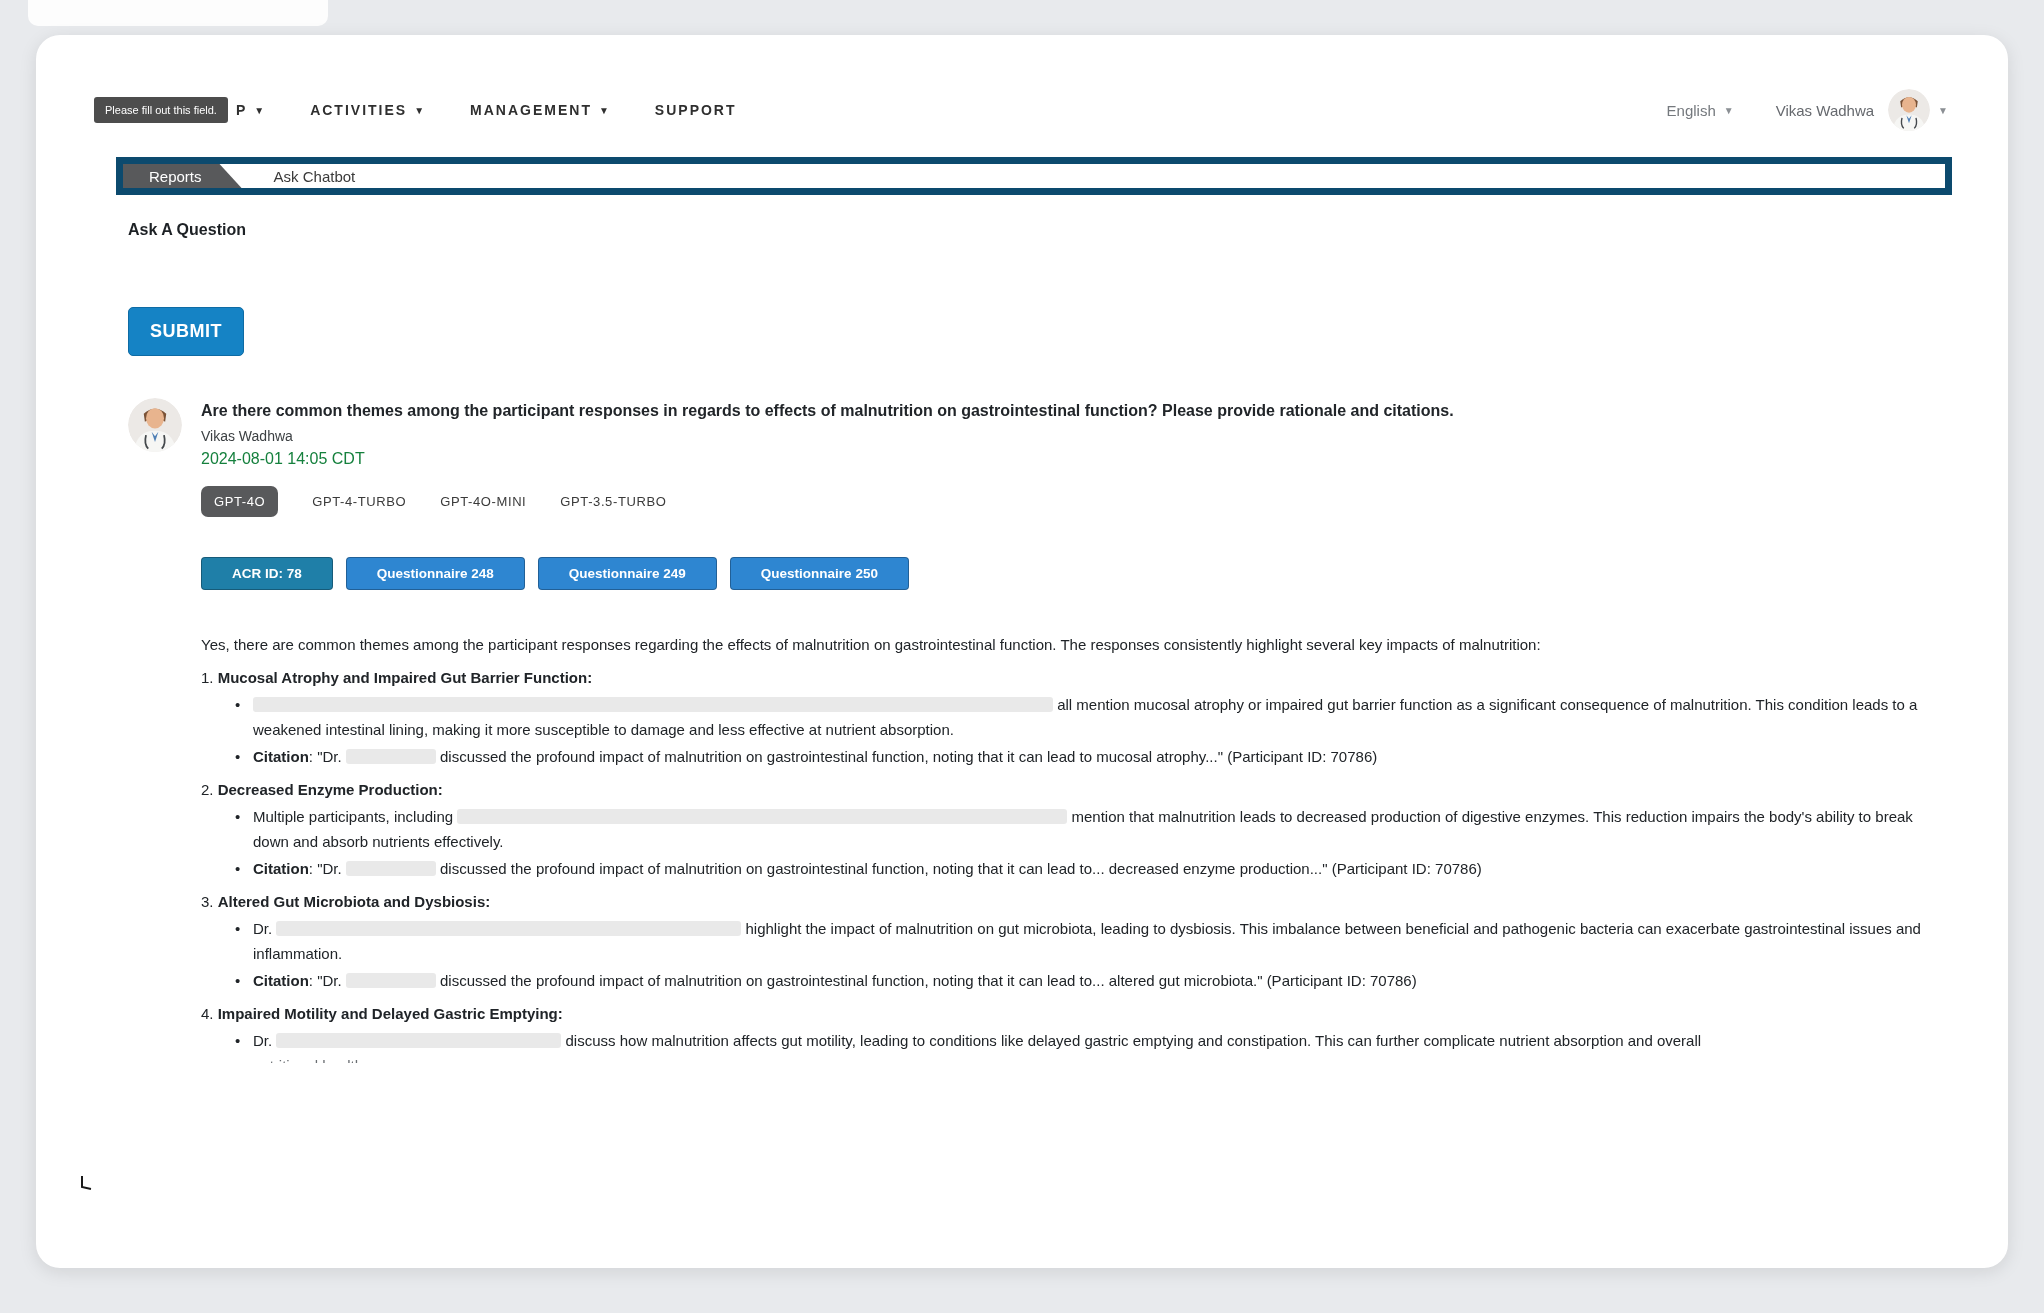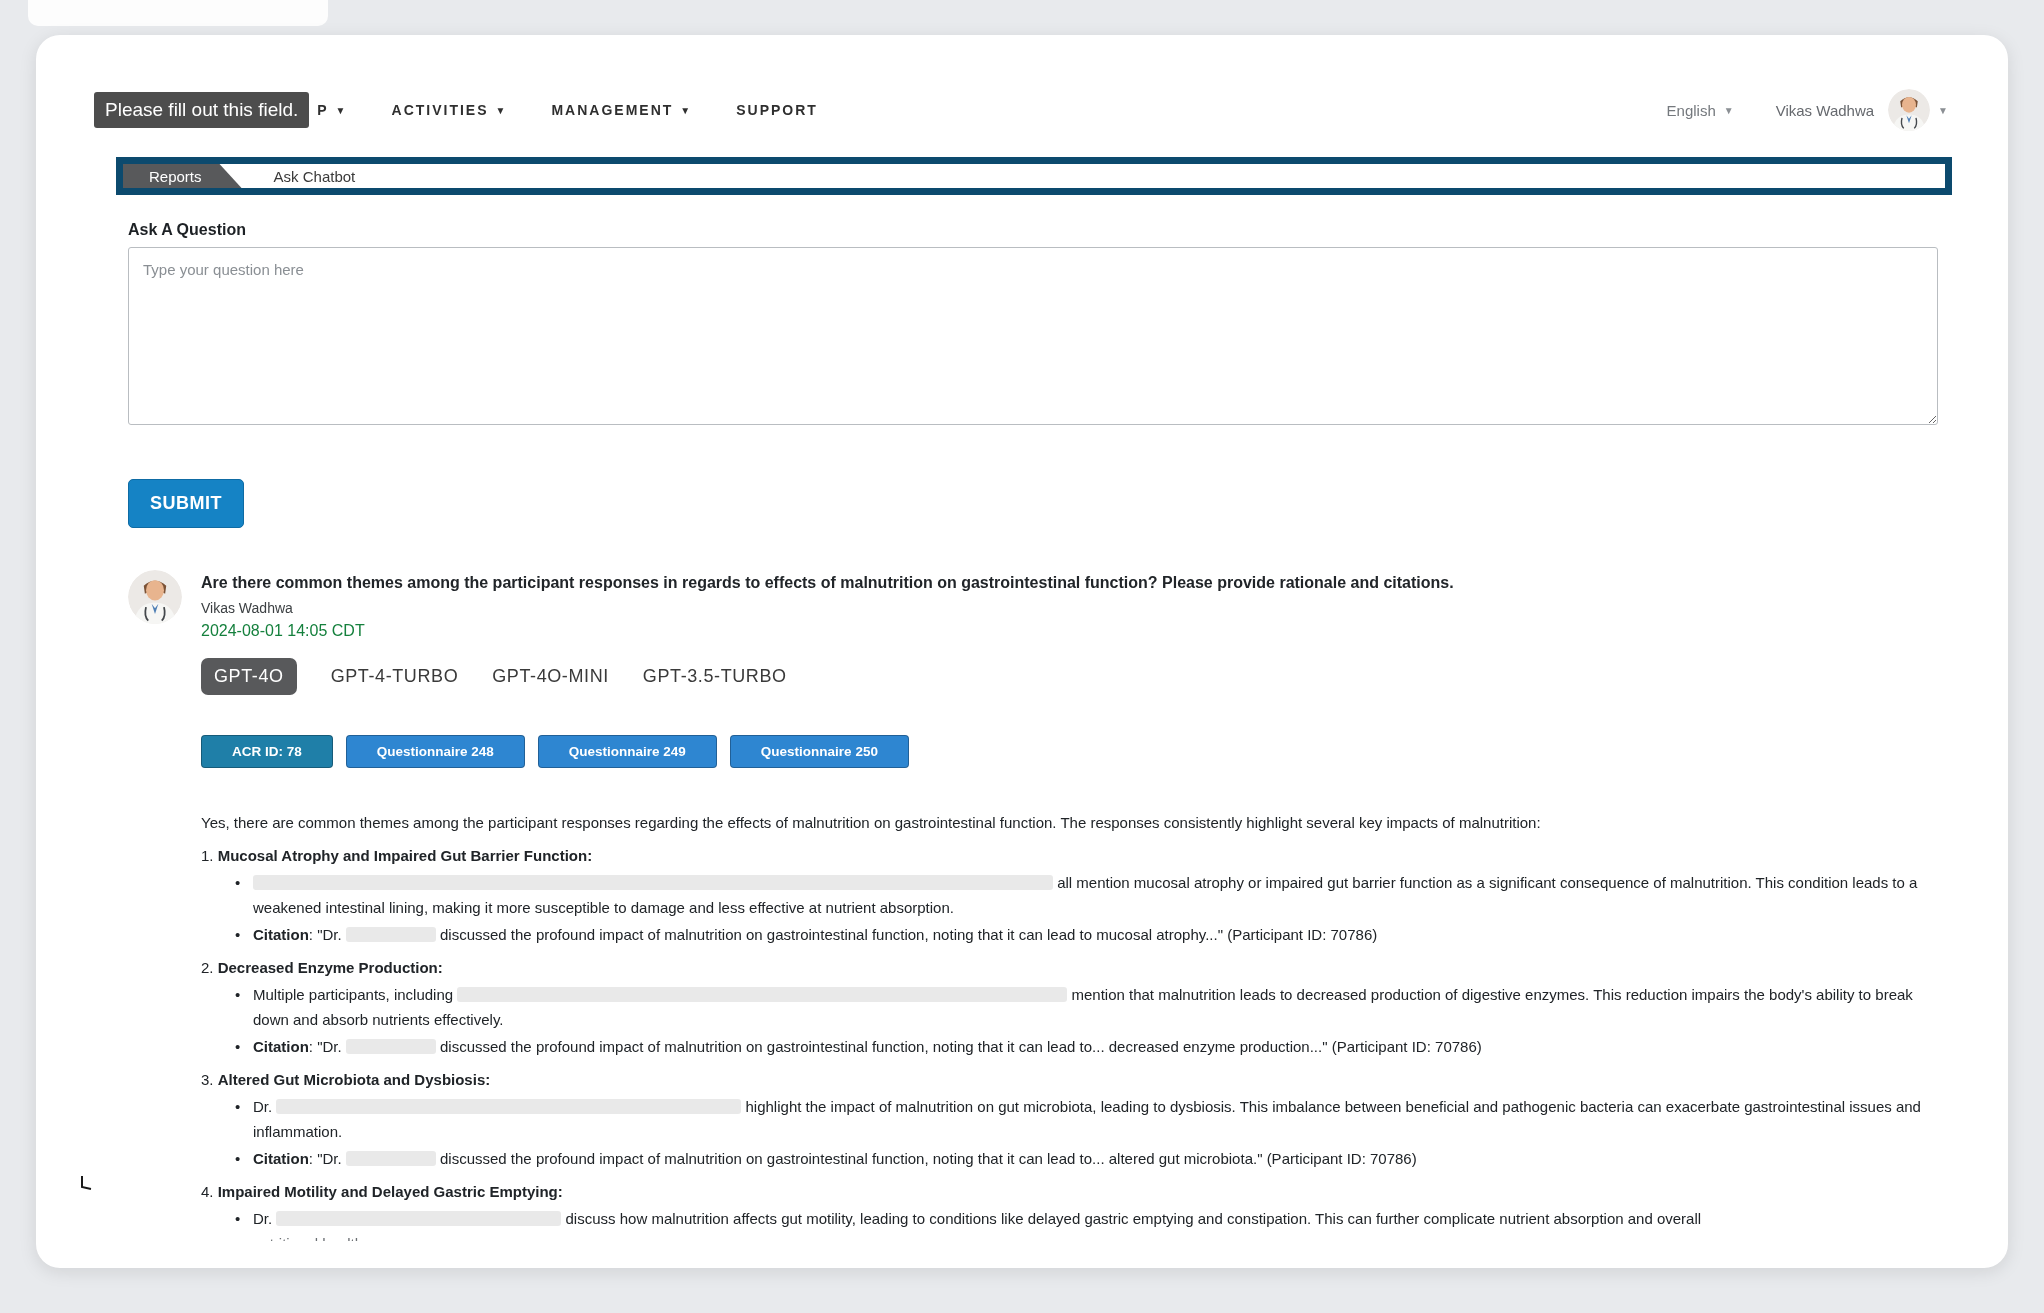--- a/index.html
+++ b/index.html
@@ -14,21 +14,21 @@
   .window-notch { position:absolute; left:28px; top:0; width:300px; height:26px; background:#fdfdfd; border-radius:0 0 10px 10px; }
   .card {
     position:absolute; left:36px; top:35px; width:1972px; height:1233px;
     background:#fff; border-radius:24px;
     box-shadow:0 4px 18px rgba(0,0,0,.10);
     overflow:hidden;
   }
   
   .header { display:flex; align-items:center; padding:54px 60px 0 58px; position:relative; }
   .tooltip {
-    background:#4d4d4d; color:#fff; font-size:19px; padding:7px 11px;
+    background:#4d4d4d; color:#fff; font-size:11px; padding:7px 11px;
     border-radius:3px; white-space:nowrap; margin-right:8px;
   }
   .nav-item { display:flex; align-items:center; font-size:14px; font-weight:700;
     letter-spacing:2px; color:#2f2f2f; margin-right:44px; cursor:pointer; }
   .nav-item .caret { font-size:10px; margin-left:7px; color:#2f2f2f; }
   .header-right { margin-left:auto; display:flex; align-items:center; }
   .lang { font-size:15px; color:#74787d; display:flex; align-items:center; margin-right:42px; cursor:pointer; }
   .lang .caret, .profile-caret { font-size:10px; color:#8b8f94; margin-left:8px; }
   .user-name { font-size:15px; color:#66696e; margin-right:14px; }
   .avatar { width:42px; height:42px; border-radius:50%; overflow:hidden; flex:0 0 auto; }
@@ -62,21 +62,21 @@
   }
   
   .qrow { margin-top:42px; display:flex; }
   .qavatar { width:54px; height:54px; border-radius:50%; overflow:hidden; flex:0 0 auto; margin-right:19px; }
   .qtext { font-size:16px; font-weight:700; line-height:1.3; padding-top:3px; }
   .qauthor { font-size:14px; color:#3c4043; margin-top:6px; }
   .qtime { font-size:16px; color:#15803d; margin-top:6px; }
   .indent { margin-left:73px; }
   
   .models { margin-top:18px; display:flex; align-items:center; }
-  .model { font-size:18px; letter-spacing:.6px; color:#3a3a3a; margin-right:34px; padding:8px 0; cursor:pointer; }
+  .model { font-size:13px; letter-spacing:.6px; color:#3a3a3a; margin-right:34px; padding:8px 0; cursor:pointer; }
   .model.active { background:#58595b; color:#fff; border-radius:7px; padding:8px 13px; }
   
   .badges { margin-top:40px; display:flex; }
   .badge {
     color:#fff; font-size:13.5px; font-weight:600;
     border-radius:4px; padding:8px 30px; margin-right:13px;
     border:1px solid rgba(0,0,0,.28); cursor:pointer;
   }
   
   .response { margin-top:42px; font-size:15px; line-height:25px; color:#202428; }
@@ -135,21 +135,20 @@
   </div>
 
   <div class="tabstrip" id="tabstrip">
       <div class="tab active">Reports</div>
       <div class="tab">Ask Chatbot</div>
     </div>
 
   <div class="content">
     
     <div class="form-label">Ask A Question</div>
-    <textarea class="question-box" placeholder="Type your question here" style=""></textarea>
     <br>
     <button class="submit-btn">SUBMIT</button>
 
     
     <div class="qrow">
       <div class="qavatar">
         <svg viewBox="0 0 48 48" width="54" height="54">
           <circle cx="24" cy="24" r="24" fill="#ece9e6"></circle>
           <path d="M14 14 q10 -9 20 0 l-1 7 q-9 -6 -18 0 z" fill="#7a5236"></path>
           <ellipse cx="24" cy="18" rx="8" ry="9" fill="#e8b48e"></ellipse>

